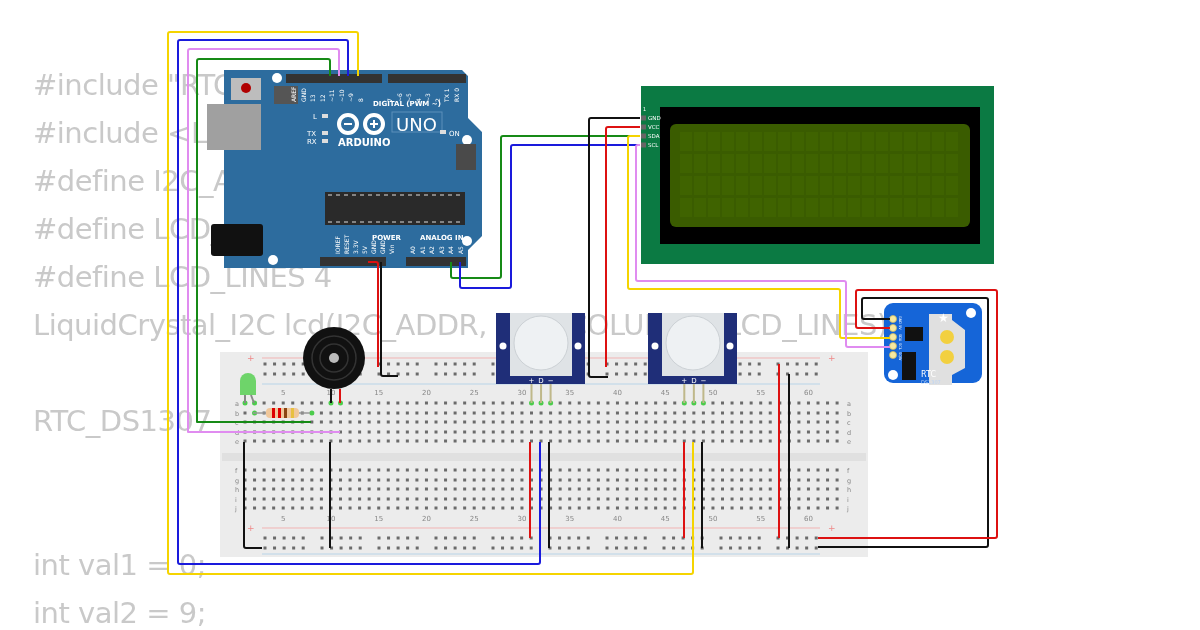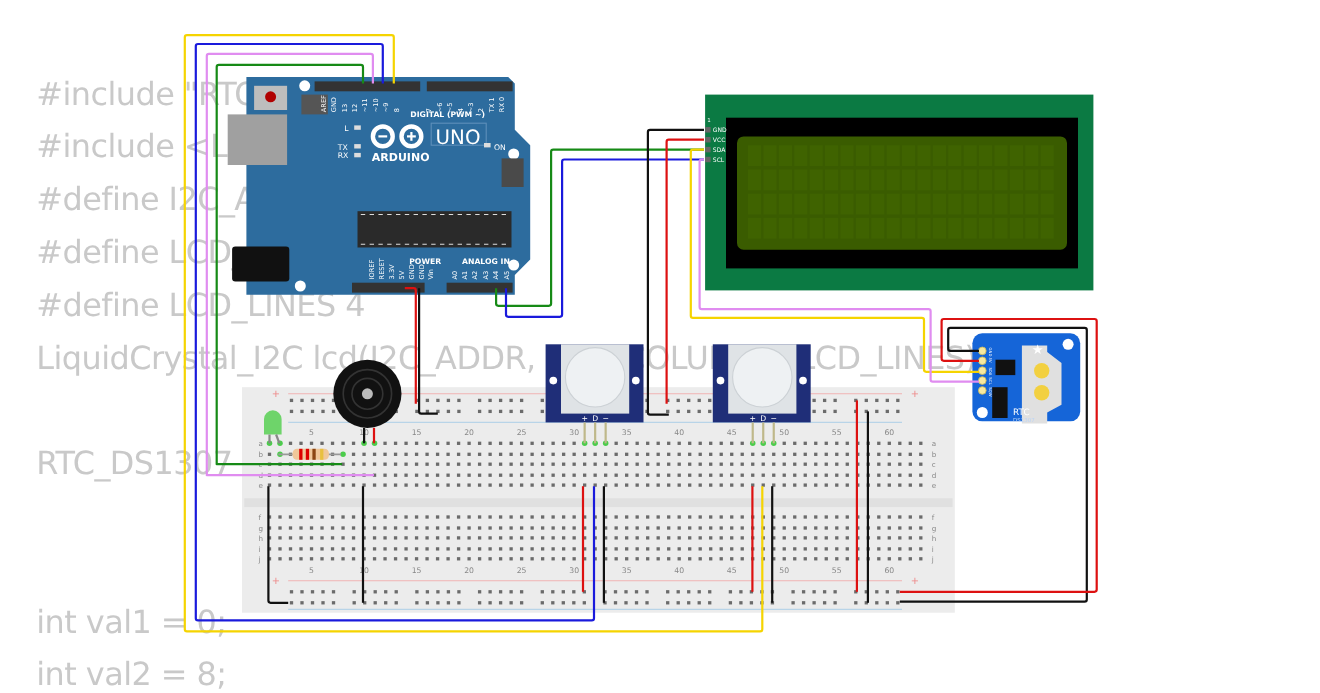--- a/index.html
+++ b/index.html
@@ -17,21 +17,21 @@
     <div class="code-line" style="top: 48px;">#include &lt;LiquidCrystal_I2C.h&gt;</div>
     <div class="code-line" style="top: 96px;">#define I2C_ADDR 0x27</div>
     <div class="code-line" style="top: 144px;">#define LCD_COLUMNS 20</div>
     <div class="code-line" style="top: 192px;">#define LCD_LINES 4</div>
     <div class="code-line" style="top: 240px;">LiquidCrystal_I2C lcd(I2C_ADDR, LCD_COLUMNS, LCD_LINES);</div>
     <div class="code-line" style="top: 288px;"></div>
     <div class="code-line" style="top: 336px;">RTC_DS1307 rtc;</div>
     <div class="code-line" style="top: 384px;"></div>
     <div class="code-line" style="top: 432px;"></div>
     <div class="code-line" style="top: 480px;">int val1 = 0;</div>
-    <div class="code-line" style="top: 528px;">int val2 = 8;</div>
+    <div class="code-line" style="top: 528px;">int val2 = 9;</div>
   </div>
 
 <svg id="circuit" width="1200" height="630" viewBox="0 0 1200 630">
 
   <g>
     <rect x="220" y="352" width="648" height="205" fill="#ececec"></rect>
     <rect x="222" y="453" width="644" height="8" fill="#e0e0e0"></rect>
     <line x1="262" y1="358" x2="820" y2="358" stroke="#f1b3b3" stroke-width="1"></line>
     <line x1="262" y1="384" x2="820" y2="384" stroke="#b8d4e8" stroke-width="1"></line>
     <line x1="262" y1="528" x2="820" y2="528" stroke="#f1b3b3" stroke-width="1"></line>

